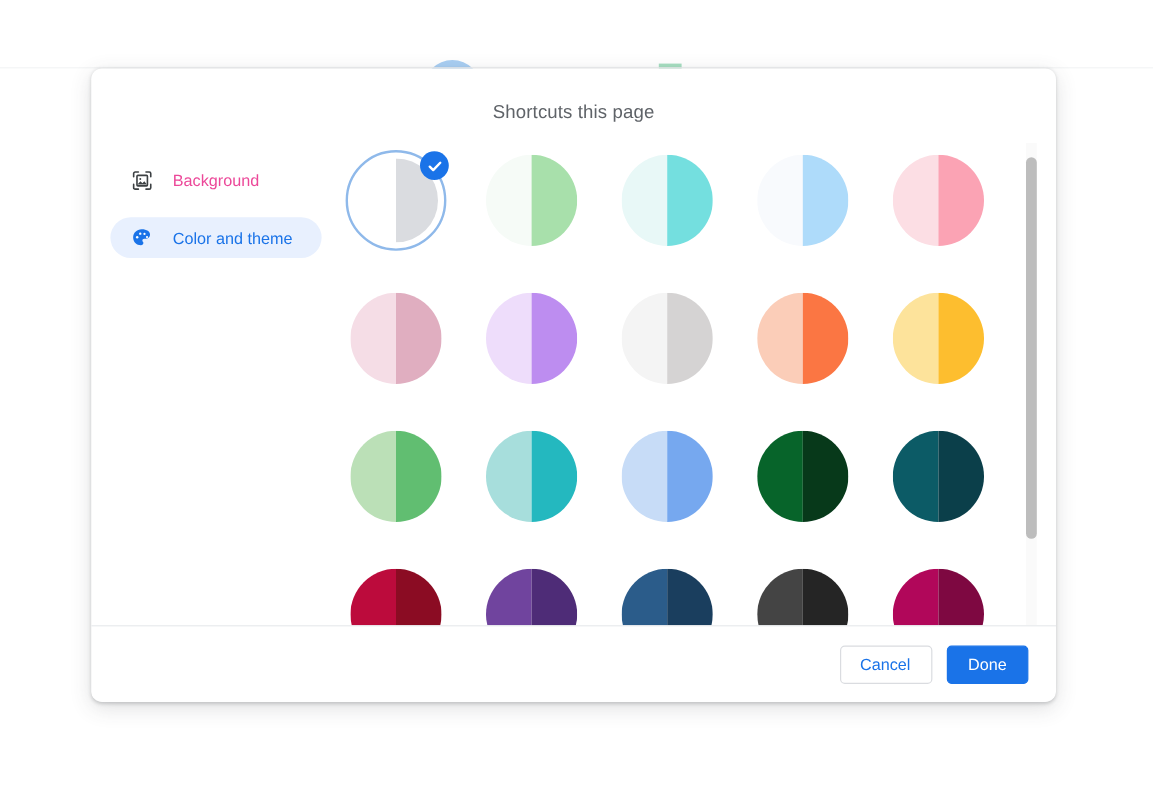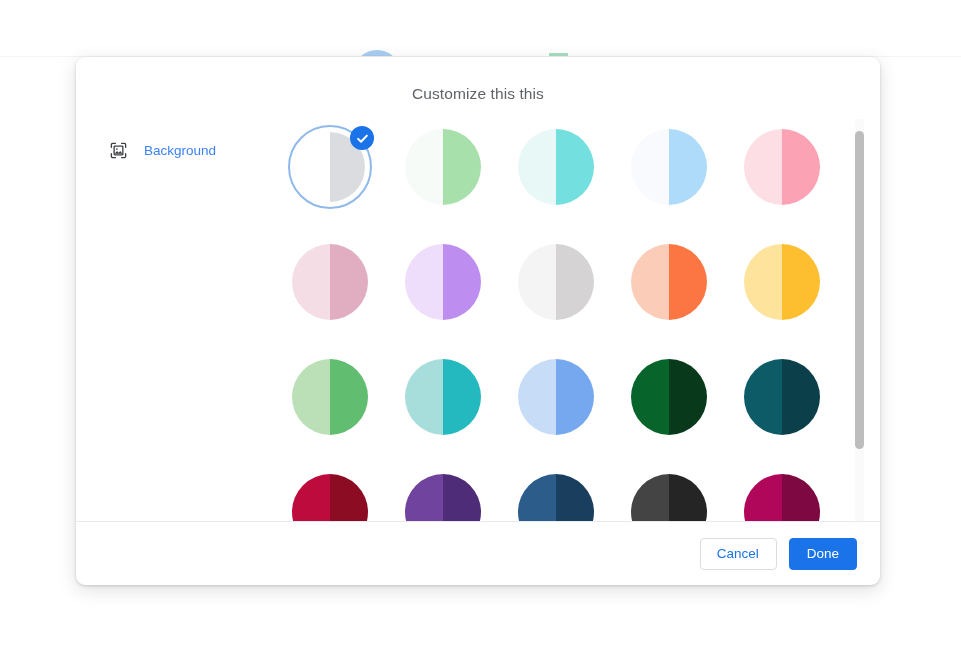--- a/index.html
+++ b/index.html
@@ -91,21 +91,21 @@
   .nav-item.active { background: #e8f0fe; }
   .nav-icon {
     width: 20px; height: 20px;
     display: flex; align-items: center; justify-content: center;
     flex: 0 0 20px;
   }
   .nav-icon svg { display: block; }
   .nav-label {
     margin-left: 16px;
     font-size: 13.5px;
-    color: #3b82f6;
+    color: #ec4899;
     white-space: nowrap;
   }
   .nav-item.active .nav-label { color: #1a73e8; }
 
   
   .swatch-scroll {
     position: absolute;
     left: 206px; top: 0;
     width: 598px; height: 402px;
     overflow: hidden;
@@ -219,39 +219,51 @@
 <div id="page-root">
 
   <div class="bg-layer">
     <div class="bg-arc"></div>
     <div class="bg-chip"></div>
     <div class="bg-hairline"></div>
   </div>
 
   <div class="dialog">
 
-    <div class="dialog-title">Customize this this</div>
+    <div class="dialog-title">Shortcuts this page</div>
 
     <div class="dialog-body">
 
       <nav class="sidebar" id="sidebar">
           <div class="nav-item">
             <span class="nav-icon">
               <svg width="19" height="19" viewBox="0 0 24 24" fill="none" stroke="#3c4043" stroke-width="1.7" stroke-linecap="round">
                 <path d="M3 8V4.6a1.6 1.6 0 0 1 1.6-1.6H8"></path>
                 <path d="M16 3h3.4A1.6 1.6 0 0 1 21 4.6V8"></path>
                 <path d="M21 16v3.4a1.6 1.6 0 0 1-1.6 1.6H16"></path>
                 <path d="M8 21H4.6A1.6 1.6 0 0 1 3 19.4V16"></path>
                 <rect x="6.5" y="6.5" width="11" height="11" rx="1" stroke-width="1.7"></rect>
                 <circle cx="10" cy="10.3" r="1" fill="#3c4043" stroke="none"></circle>
                 <path d="M7 16l3.2-3.4 2 2.1 2-2 2.8 3.3z" fill="#3c4043" stroke="none"></path>
               </svg>
             </span>
             <span class="nav-label">Background</span>
           </div>
+          <div class="nav-item active">
+            <span class="nav-icon">
+              <svg width="18" height="18" viewBox="0 0 24 24">
+                <path fill="#1a73e8" d="M12 2.6C6.7 2.6 2.6 6.6 2.6 11.8c0 5 3.7 8.6 8.7 8.6 1.6 0 2.7-1 2.7-2.3 0-.6-.24-1.1-.6-1.5-.35-.4-.55-.85-.55-1.35 0-1.1.9-2 2-2h1.5c3 0 5.05-2 5.05-4.8 0-3.3-3.4-5.85-9.4-5.85z"></path>
+                <circle cx="7.1" cy="11.6" r="1.35" fill="#ffffff"></circle>
+                <circle cx="10.5" cy="7.6" r="1.3" fill="#ffffff"></circle>
+                <circle cx="15.2" cy="7.9" r="1.25" fill="#ffffff"></circle>
+                <circle cx="18" cy="11.4" r="1.2" fill="#ffffff"></circle>
+              </svg>
+            </span>
+            <span class="nav-label">Color and theme</span>
+          </div>
         </nav>
 
       <div class="swatch-scroll">
         <div class="swatch-grid" id="swatch-grid">
             <div class="swatch-cell selected">
               <div class="swatch-ring">
                 <div class="swatch-circle">
                   <div class="swatch-half" style="background: rgb(255, 255, 255);"></div>
                   <div class="swatch-half" style="background: rgb(218, 220, 224);"></div>
                 </div>

